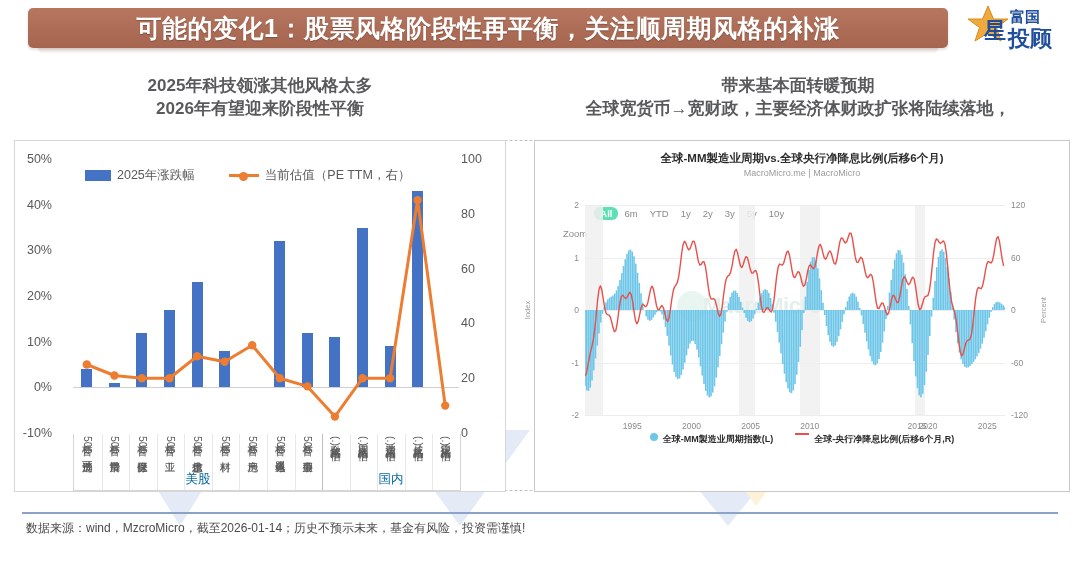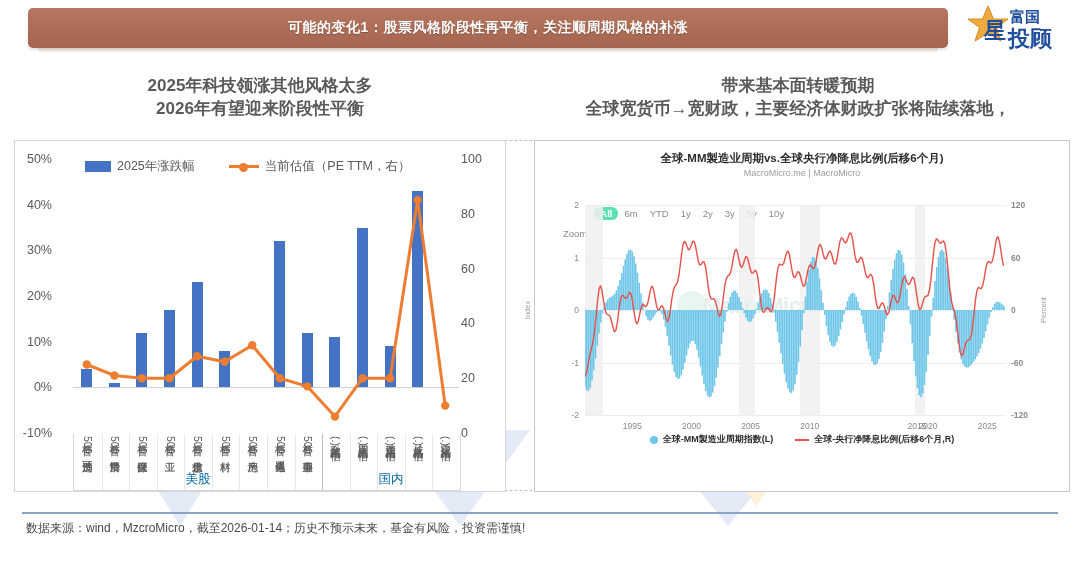--- a/index.html
+++ b/index.html
@@ -24,40 +24,40 @@
     box-shadow:0 2px 3px rgba(0,0,0,.12);
   }
   .banner-shadow{
     position:absolute;left:38px;top:46px;width:900px;height:8px;
     background:linear-gradient(180deg,rgba(170,110,90,.28),rgba(170,110,90,0));
     border-radius:0 0 6px 6px;
   }
   .banner-title{
     position:absolute;left:0;top:0;width:920px;height:40px;
     display:flex;align-items:center;justify-content:center;
-    color:#ffffff;font-size:14px;font-weight:bold;letter-spacing:.5px;
+    color:#ffffff;font-size:25px;font-weight:bold;letter-spacing:.5px;
     text-shadow:0 1px 1px rgba(0,0,0,.25);
     white-space:nowrap;
   }
   
   .logo{position:absolute;left:962px;top:4px;width:104px;height:48px;}
   .logo svg{display:block;}
   
   .sec-title{
     position:absolute;text-align:center;color:#58595b;
     font-weight:bold;font-size:17px;line-height:23px;
   }
   #left-title{left:20px;top:74px;width:480px;}
   #right-title{left:528px;top:74px;width:540px;}
   
   .panel{position:absolute;border:1px solid #d9d9d9;background:#fff;}
   #left-panel{left:14px;top:140px;width:490px;height:350px;border-color:#d6d6d6;}
   #right-panel{left:534px;top:140px;width:534px;height:350px;border-color:#c9c9c9;}
   
-  .l-legend{position:absolute;left:70px;top:17px;display:flex;align-items:center;gap:34px;}
+  .l-legend{position:absolute;left:70px;top:26px;display:flex;align-items:center;gap:34px;}
   .lg-item{display:flex;align-items:center;gap:6px;color:#595959;font-size:12.5px;white-space:nowrap;}
   .lg-bar{width:26px;height:11px;background:#4472c4;display:inline-block;}
   .lg-line{position:relative;width:30px;height:11px;display:inline-block;}
   .lg-line::before{content:"";position:absolute;left:0;top:4px;width:30px;height:3px;background:#ed7d31;}
   .lg-line::after{content:"";position:absolute;left:10px;top:1.5px;width:9px;height:9px;border-radius:50%;background:#ed7d31;}
   .yaxis{position:absolute;font-size:12.5px;color:#595959;text-align:right;}
   .yaxis span{position:absolute;right:17px;transform:translateY(-50%);white-space:nowrap;}
   #l-yleft{left:6px;top:0;width:48px;height:350px;}
   #l-yright{left:446px;top:0;width:38px;height:350px;text-align:left;}
   #l-yright span{left:0;right:auto;}
@@ -80,27 +80,27 @@
   .mm-sub{position:absolute;left:0;top:27px;width:534px;text-align:center;font-size:9px;color:#9b9b9b;}
   .mm-zoom{position:absolute;left:28px;top:46px;display:flex;align-items:center;gap:0px;font-size:9.5px;color:#8a8a8a;}
   .mm-zoom .zlabel{margin-right:7px;color:#8a8a8a;margin-top:41px;}
   .mm-zoom .zbtn{padding:1px 6px;color:#8a8a8a;cursor:pointer;}
   .mm-zoom .zbtn.active{background:#5ce0b4;color:#ffffff;font-weight:bold;border-radius:6px;}
   .mm-plot{position:absolute;left:50px;top:64px;width:420px;height:210px;}
   .mm-grid{position:absolute;left:0;width:420px;height:1px;background:#ededed;}
   .mm-band{position:absolute;top:0;height:210px;background:#f0f0f0;opacity:.85;}
   .mm-ylab{position:absolute;font-size:8.5px;color:#8a8a8a;transform:translateY(-50%);white-space:nowrap;}
   .mm-ylabL{right:6px;text-align:right;}
-  .mm-ylabR{left:6px;text-align:left;font-weight:bold;}
+  .mm-ylabR{left:6px;text-align:left;}
   .mm-axtitle{position:absolute;font-size:7.5px;color:#9b9b9b;white-space:nowrap;}
   .mm-xlab{position:absolute;top:280px;font-size:8.5px;color:#8a8a8a;transform:translateX(-50%);}
   .mm-watermark{position:absolute;left:118px;top:88px;font-size:22px;font-weight:bold;color:#e4efeb;letter-spacing:-.5px;}
   .mm-wmcircle{position:absolute;left:92px;top:86px;width:30px;height:30px;border-radius:50%;background:#e8f5f0;}
   .mm-legend{position:absolute;left:0;top:292px;width:534px;display:flex;justify-content:center;align-items:center;gap:22px;font-size:9px;font-weight:bold;color:#2c2c2c;}
-  .mm-lg{display:flex;align-items:center;gap:5px;white-space:nowrap;}
+  .mm-lg{display:flex;align-items:flex-start;gap:5px;white-space:nowrap;}
   .mm-dot{width:8px;height:8px;border-radius:50%;background:#6ec6e8;display:inline-block;}
   .mm-dash{width:14px;height:2px;background:#e8504a;display:inline-block;}
   
   .foot-rule{position:absolute;left:22px;top:512px;width:1036px;height:2px;background:#8ba3c7;}
   .footer{position:absolute;left:26px;top:520px;width:1020px;font-size:12px;color:#4a4a4a;white-space:nowrap;}
   .dashed-top{position:absolute;left:14px;top:140px;width:1054px;height:0;border-top:1px dashed #c4c4c4;}
   .dashed-bot{position:absolute;left:14px;top:490px;width:1054px;height:0;border-top:1px dashed #c4c4c4;}
 </style>
 </head>
 <body>

